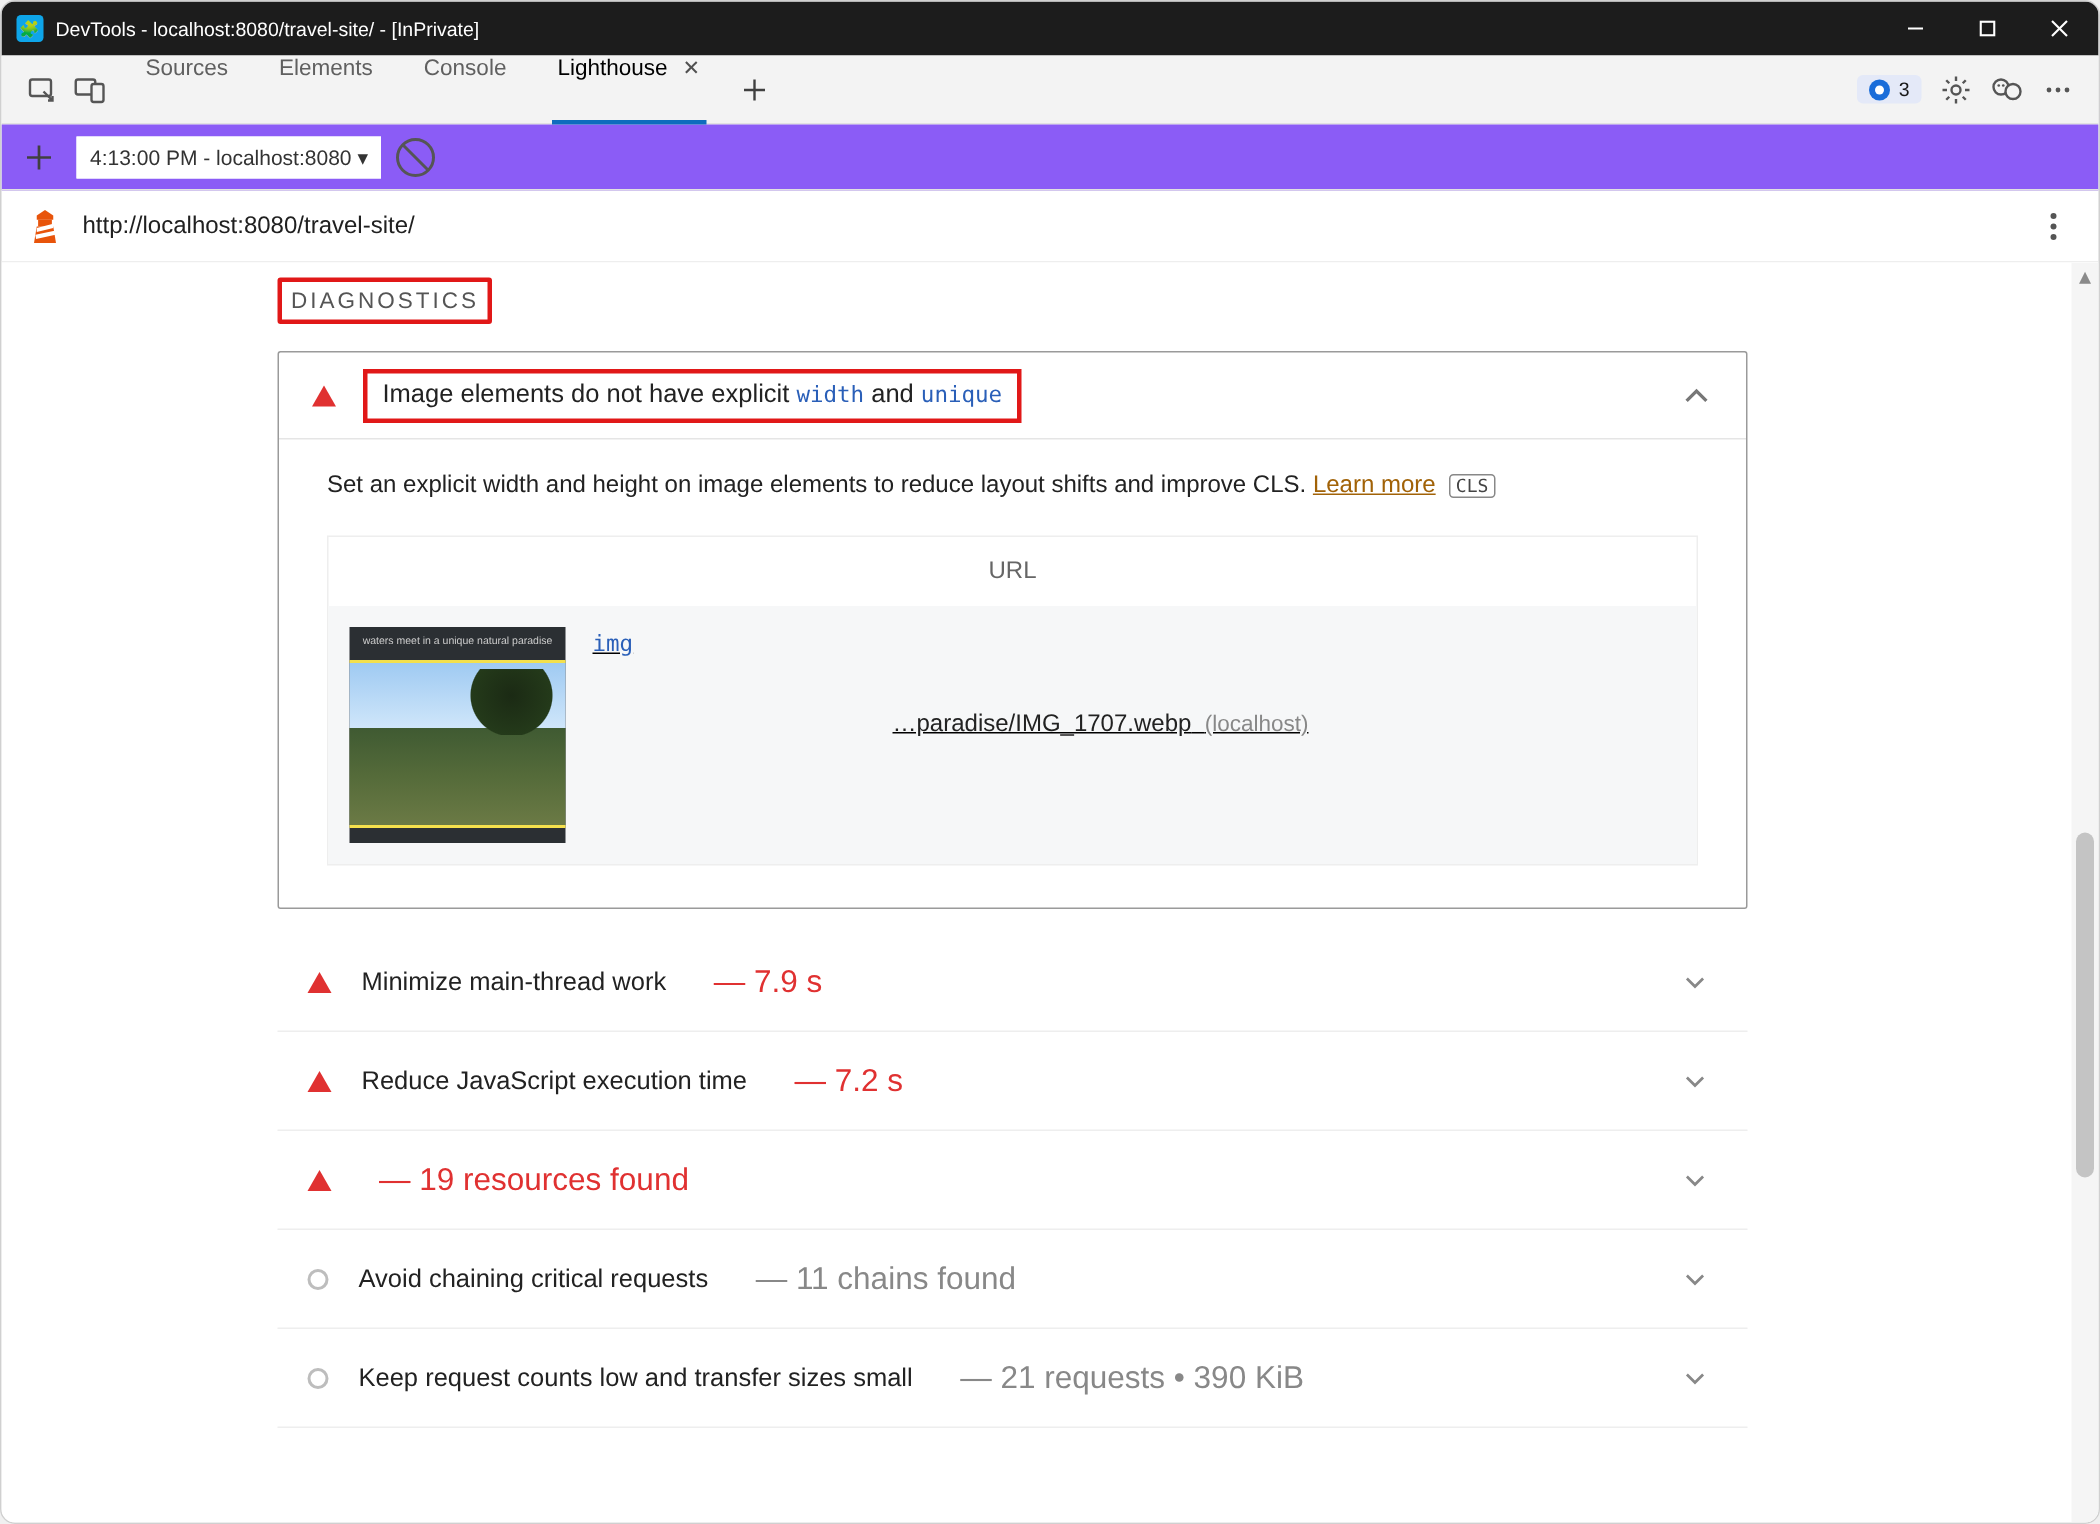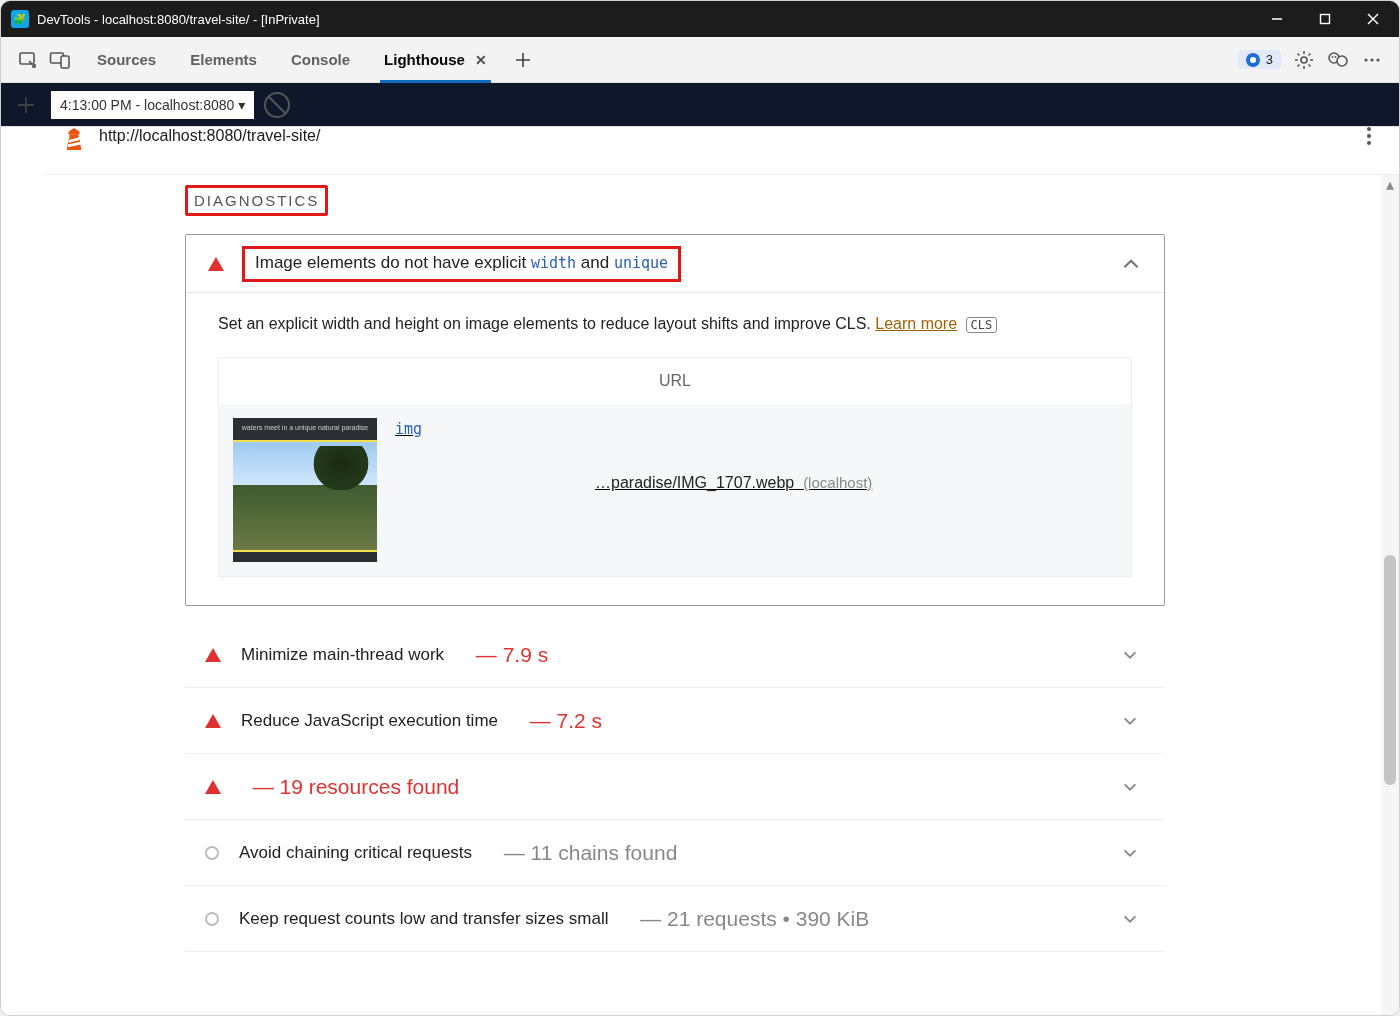--- a/index.html
+++ b/index.html
@@ -12,39 +12,39 @@
   .titlebar .app-icon { width: 18px; height: 18px; margin-right: 8px; background: #0ea5e9; border-radius: 3px; display:flex; align-items:center; justify-content:center; font-size:11px;}
   .titlebar .title { flex: 0 0 auto; }
   .titlebar .spacer { flex: 1; }
   .titlebar .winbtn { width: 48px; height: 36px; display:flex; align-items:center; justify-content:center; color:#fff; }
   .titlebar .winbtn svg { stroke:#fff; }
 
   
   .tabstrip { height: 46px; background: #f3f3f3; border-bottom: 1px solid #e1e1e1; display:flex; align-items:center; padding: 0 8px; gap: 2px; }
   .tabstrip .left-icons { display:flex; align-items:center; gap: 10px; padding: 0 8px 0 8px; }
   .tabstrip .dev-icon { width:22px; height:22px; display:flex; align-items:center; justify-content:center; }
-  .tabstrip .tab { padding: 0 16px; height: 46px; display:flex; align-items:center; color:#606060; font-size:15px; cursor:pointer; position:relative;font-weight:bold; }
+  .tabstrip .tab { padding: 0 16px; height: 46px; display:flex; align-items:flex-start; color:#606060; font-size:15px; cursor:pointer; position:relative; }
   .tabstrip .tab.active { color:#000; }
   .tabstrip .tab.active::after { content:""; position:absolute; left:12px; right:12px; bottom:0; height:3px; background:#0f6cbd; }
   .tabstrip .tab .close { margin-left:10px; font-size:14px; color:#505050; }
   .tabstrip .plus { width:36px; height:36px; display:flex; align-items:center; justify-content:center; color:#404040; cursor:pointer;}
   .tabstrip .right-icons { display:flex; align-items:center; gap:12px; padding-right:8px;}
   .issue-pill { background:#e4e9f8; border-radius:4px; padding:2px 8px; display:flex; align-items:center; gap:6px; font-size:13px; color:#1a1a1a;}
   .issue-pill .dot { width:14px; height:14px; border-radius:7px; background:#1a6dd9; display:flex; align-items:center; justify-content:center;}
   .issue-pill .dot::after{content:""; width:6px; height:6px; background:#fff; border-radius:3px;}
 
   
-  .subbar { height: 44px; background:#0f172a; border-bottom:1px solid #e1e1e1; display:flex; align-items:center; padding: 0 10px; gap:10px;}
+  .subbar { height: 44px; background:#8b5cf6; border-bottom:1px solid #e1e1e1; display:flex; align-items:center; padding: 0 10px; gap:10px;}
   .subbar .plus { width:30px; display:flex; justify-content:center; font-size:22px; color:#404040; cursor:pointer;}
   .subbar .report-select { background:#fff; border:1px solid #fff; padding:5px 8px; font-size:14px; display:flex; align-items:center; gap:4px; color:#333;}
   .subbar .clear { width:26px; height:26px; border:2px solid #555; border-radius:50%; position:relative; display:flex; align-items:center; justify-content:center;}
   .subbar .clear::after{ content:""; position:absolute; width:24px; height:2px; background:#555; transform:rotate(45deg);}
 
   
-  .urlrow { height: 48px; display:flex; padding: 0 18px 0 18px; border-bottom:1px solid #eee; gap:14px;margin-left:44px;}
+  .urlrow { height: 48px; display:flex; align-items:center; padding: 0 18px 0 18px; border-bottom:1px solid #eee; gap:14px;}
   .lh-icon { width:22px; height:24px; }
   .urlrow .url { font-size:16px; color:#202020; }
   .urlrow .spacer { flex:1; }
   .urlrow .kebab { width:24px; display:flex; flex-direction:column; align-items:center; gap:3px; cursor:pointer;}
   .urlrow .kebab span{ width:4px; height:4px; background:#555; border-radius:2px;}
 
   
   .content-wrap { flex:1; position:relative; overflow:hidden; background:#fff;}
   .content { position:absolute; top:0; left:0; right:16px; bottom:0; overflow:hidden; padding: 0 0 0 0;}
   .inner { width: 980px; margin-left: 184px; padding-top: 10px; }

